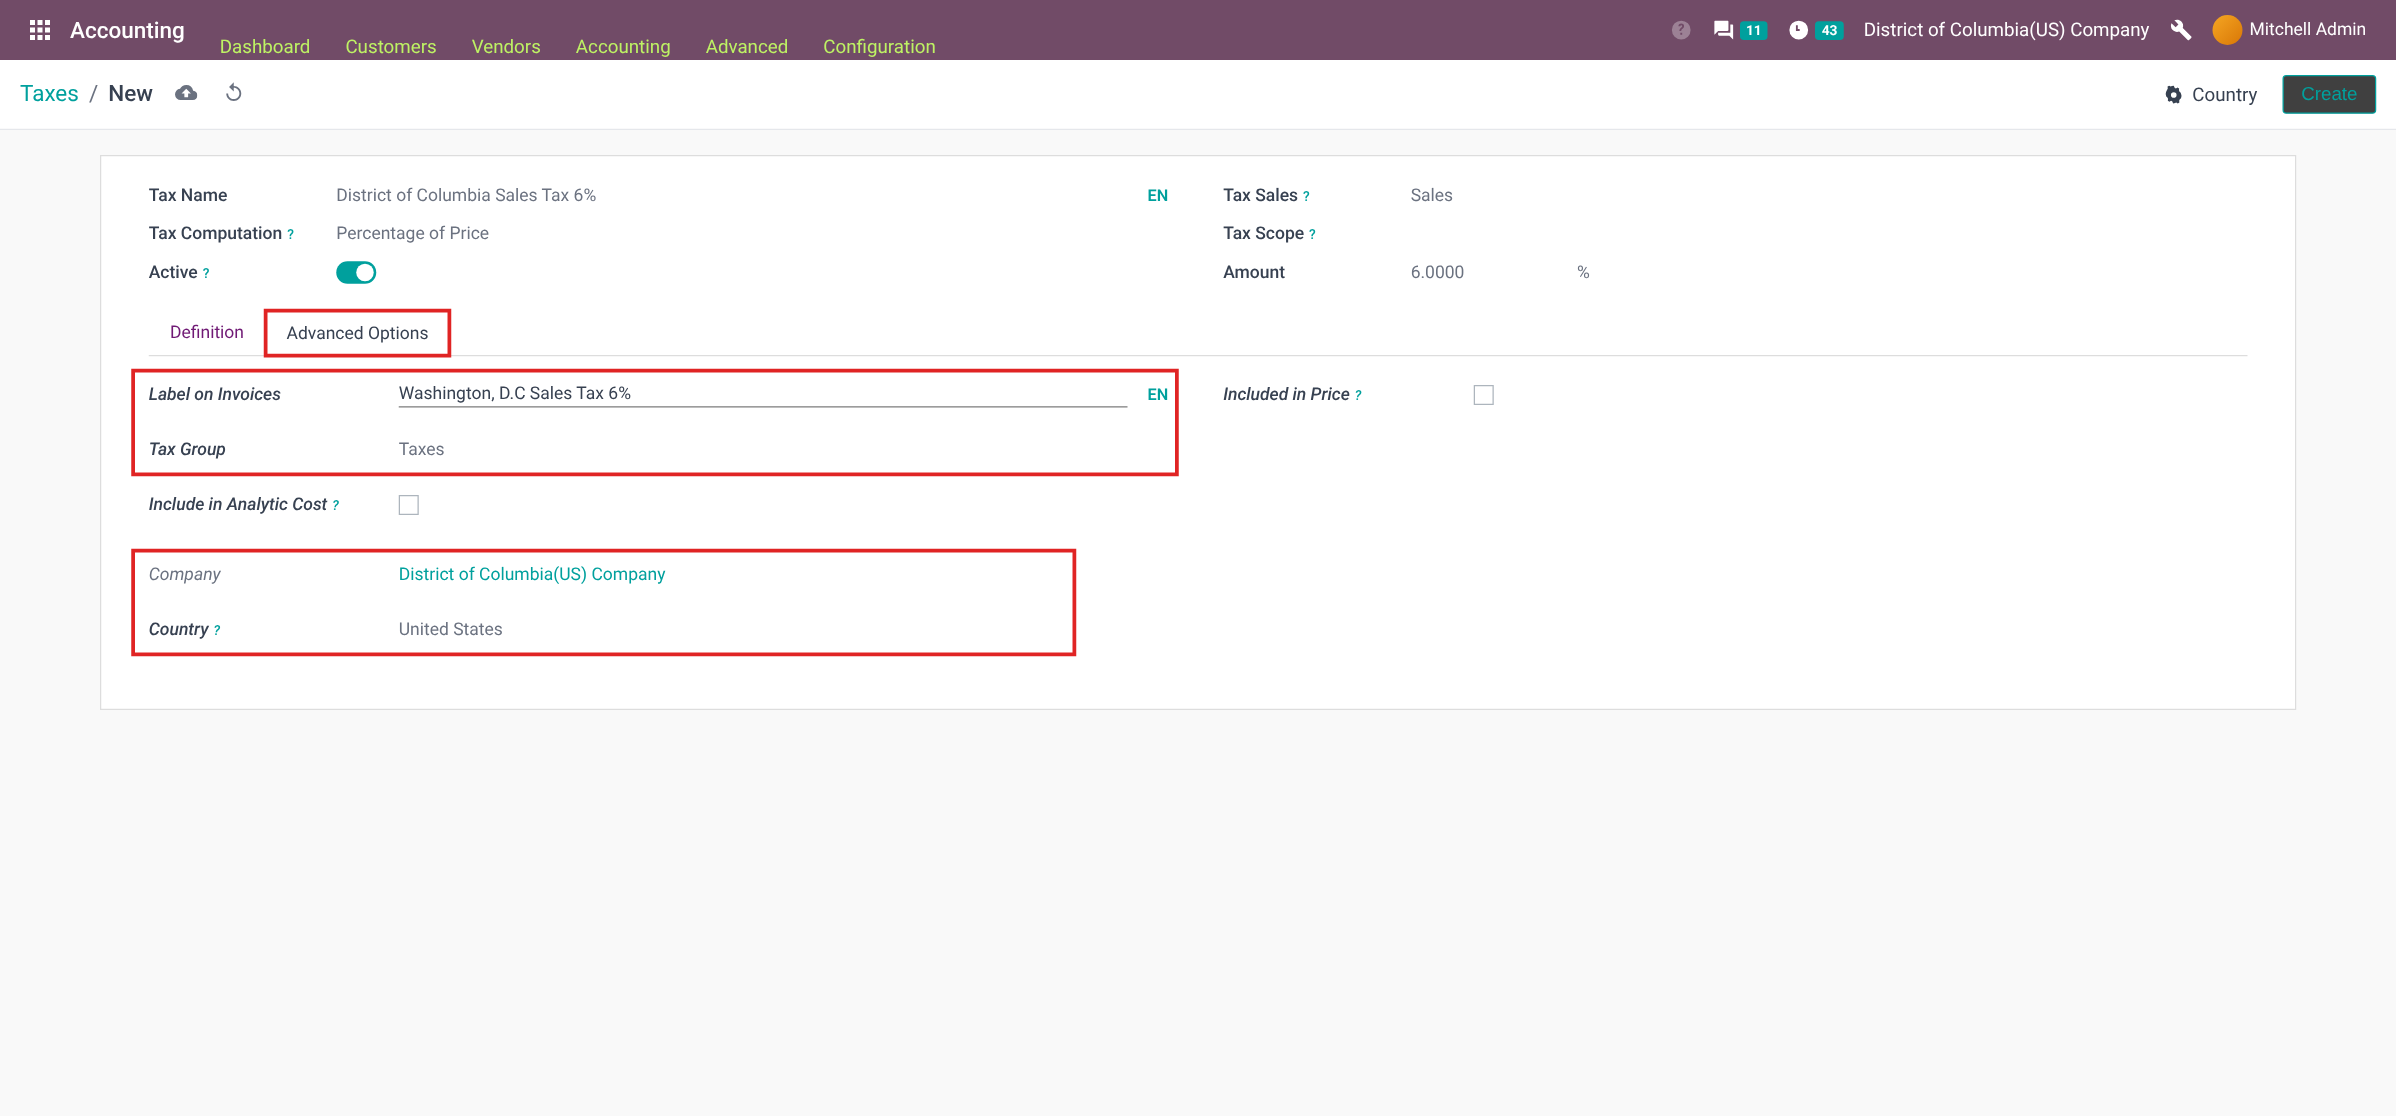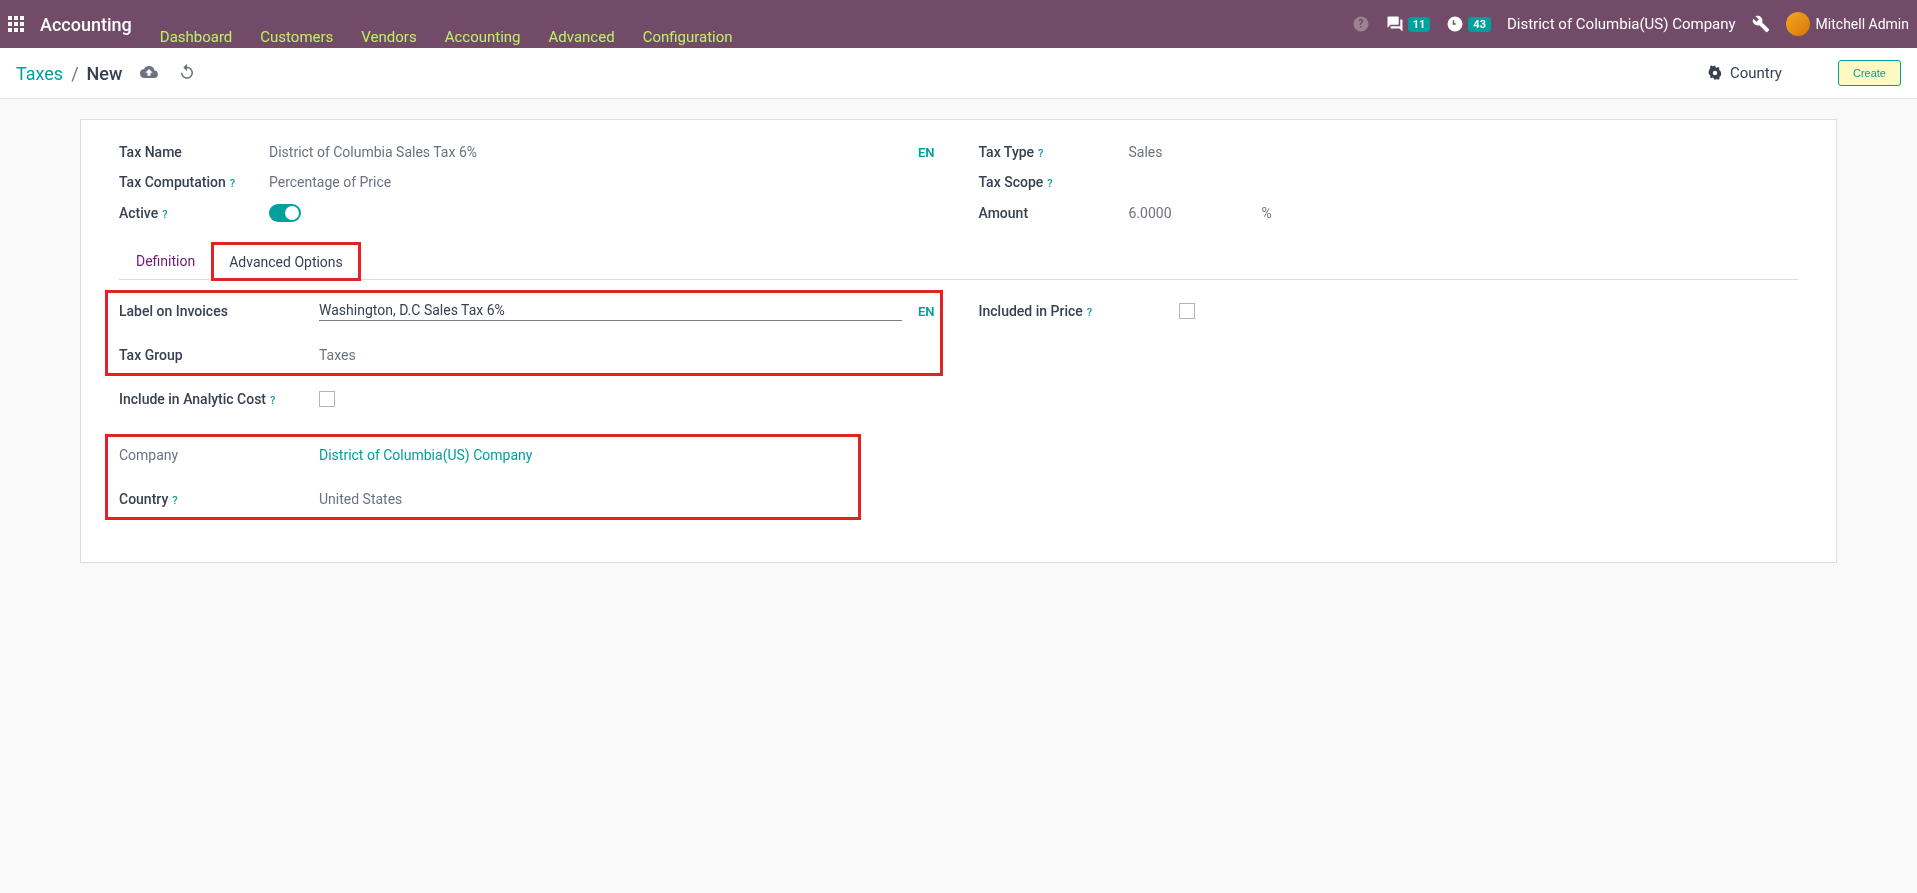--- a/index.html
+++ b/index.html
@@ -1,18 +1,18 @@
 <!DOCTYPE html>
 <html><head>
   <meta charset="utf-8">
   <style>
     * { box-sizing: border-box; margin: 0; padding: 0; }
     body { font-family: -apple-system, BlinkMacSystemFont, "Segoe UI", Roboto, sans-serif; background: #f9f9f9; font-size: 14px; color: #374151; }
     
-    .top-nav { background: #714B67; height: 48px; display: flex; align-items: center; padding: 0 8px; color: #fff; }
+    .top-nav { background: #714B67; height: 48px; display: flex; align-items: center; padding: 0 24px; color: #fff; }
     .apps-icon { display: grid; grid-template-columns: repeat(3, 4px); grid-template-rows: repeat(3, 4px); gap: 2px; margin-right: 16px; cursor: pointer; }
     .apps-icon span { background: #fff; width: 4px; height: 4px; }
     .app-title { font-size: 18px; font-weight: 500; margin-right: 28px; }
     .nav-menu { display: flex; gap: 28px; flex: 1; }
     .nav-item { color: #bef264; cursor: pointer; font-size: 15px; margin-top: 25px; }
     .nav-right { display: flex; align-items: center; gap: 16px; }
     .icon-btn { color: #fff; cursor: pointer; display: flex; align-items: center; gap: 4px; }
     .badge { background: #00a09d; color: #fff; font-size: 11px; padding: 1px 5px; border-radius: 3px; font-weight: bold; }
     .company-name { color: #fff; font-size: 15px; }
     .avatar { width: 24px; height: 24px; border-radius: 50%; background: linear-gradient(135deg, #f5a623, #d97706); display: inline-block; margin-right: 6px; }
@@ -20,21 +20,21 @@
     
     .breadcrumb-bar { background: #fff; padding: 12px 16px; display: flex; align-items: center; justify-content: space-between; border-bottom: 1px solid #e5e7eb; }
     .breadcrumb { display: flex; align-items: center; gap: 8px; font-size: 18px; }
     .breadcrumb-link { color: #00a09d; cursor: pointer; }
     .breadcrumb-sep { color: #6b7280; }
     .breadcrumb-new { color: #374151; font-weight: 500; }
     .cloud-icon { color: #6b7280; margin-left: 10px; font-size: 14px; }
     .undo-icon { color: #6b7280; margin-left: 12px; font-size: 14px; cursor: pointer; }
     .right-actions { display: flex; align-items: center; gap: 20px; }
     .action-btn { display: flex; align-items: center; gap: 6px; color: #374151; cursor: pointer; font-size: 15px; }
-    .create-btn { border: 1px solid #00a09d; color: #00a09d; background: #fef9c3; padding: 6px 14px; cursor: pointer; font-size: 11px; border-radius: 3px; margin-left: 36px; }
+    .create-btn { border: 1px solid #00a09d; color: #00a09d; background: #404040; padding: 6px 14px; cursor: pointer; font-size: 15px; border-radius: 3px; }
     
     .content-wrap { padding: 20px 80px; }
     .form-card { background: #fff; border: 1px solid #ddd; padding: 24px 38px 50px; }
     
     .form-row { display: flex; gap: 40px; margin-bottom: 14px; }
     .form-col { flex: 1; display: flex; align-items: center; }
     .field-label { width: 150px; font-weight: 500; color: #374151; font-size: 14px; display: flex; align-items: baseline; gap: 2px; }
     .field-label.muted { color: #6b7280; font-weight: 400; }
     .help-sup { color: #00a09d; font-size: 11px; cursor: help; margin-left: 2px; }
     .field-value { flex: 1; color: #6b7280; font-size: 14px; display: flex; align-items: center; }
@@ -54,21 +54,21 @@
     
     .tab-content { padding-top: 18px; display: flex; gap: 40px; }
     .tab-col { flex: 1; }
     
     .hl-box { position: relative; }
     .hl-box::before { content: ""; position: absolute; border: 3px solid #e02424; pointer-events: none; }
     .hl1::before { left: -14px; top: -8px; right: -4px; bottom: -8px; }
     .hl2::before { left: -14px; top: -8px; right: 78px; bottom: -8px; }
     
     .field-row { display: flex; align-items: center; margin-bottom: 18px; min-height: 26px; }
-    .field-row .field-label { width: 200px; }
+    .field-row .field-label { width: 200px; font-style: italic; }
     .field-row .field-value { flex: 1; gap: 12px; }
     
     svg { width: 18px; height: 18px; fill: currentColor; }
   </style>
 </head>
 <body>
 
 <div class="top-nav">
   <div class="apps-icon">
     <span></span>
@@ -154,21 +154,21 @@
     <div class="form-row">
       <div class="form-col">
         <div class="field-label">Tax Name</div>
         <div class="field-value">
           <span>District of Columbia Sales Tax 6%</span>
           <span class="en-badge">EN</span>
         </div>
       </div>
       <div class="form-col">
         <div class="field-label">
-          <span>Tax Type</span>
+          <span>Tax Sales</span>
             <sup class="help-sup">?</sup>
         </div>
         <div class="field-value">Sales</div>
       </div>
     </div>
 
     <div class="form-row">
       <div class="form-col">
         <div class="field-label">
           <span>Tax Computation</span>

